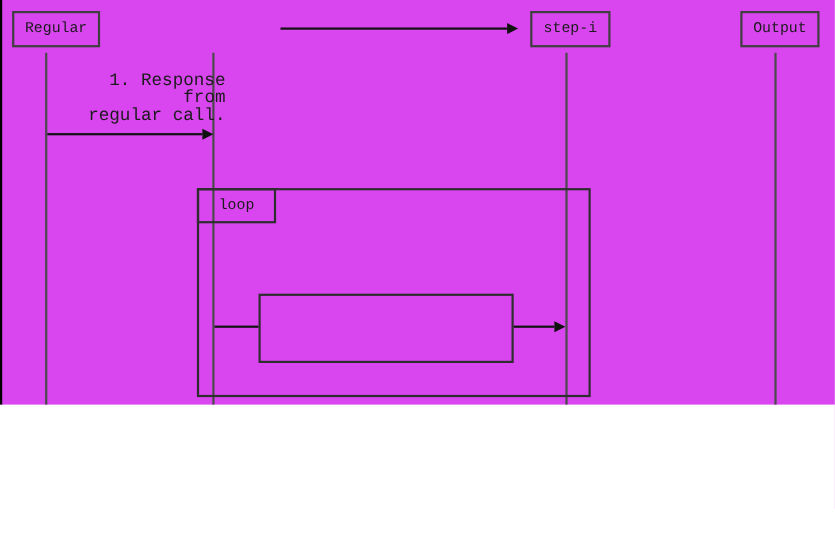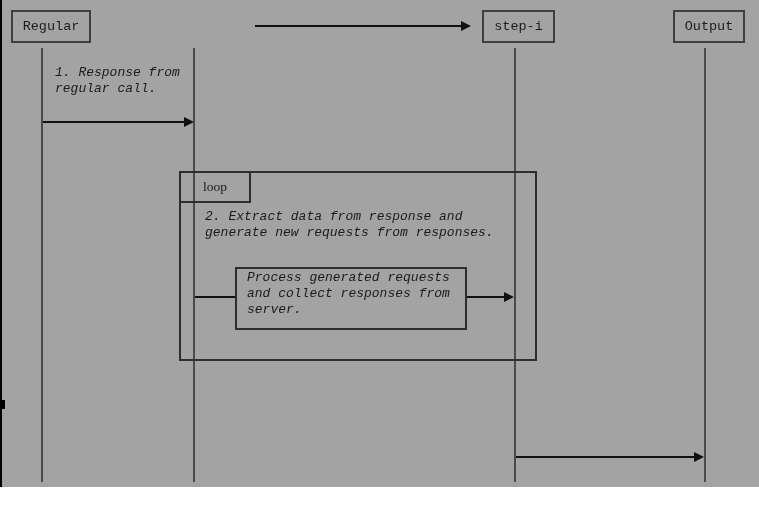--- a/index.html
+++ b/index.html
@@ -1,23 +1,24 @@
 <!DOCTYPE html>
 <html><head>
 <meta charset="utf-8">
 <style>
   html, body { margin: 0; padding: 0; background: #ffffff; }
   .stage {
     position: relative;
     width: 759px;
-    height: 487px;
-    background: #a3a3a3;
+    height: 368px;
+    background: #d946ef;
     overflow: hidden;
     font-family: "Liberation Mono", "DejaVu Sans Mono", monospace;
     color: #1b1b1b;
+    text-align: right;
   }
   .pbox {
     position: absolute;
     top: 10px;
     height: 33px;
     box-sizing: border-box;
     border: 2px solid #3f3f3f;
     background: transparent;
     display: flex;
     align-items: center;
@@ -36,31 +37,29 @@
   .hline { position: absolute; height: 2px; background: #111111; }
   .ah {
     position: absolute;
     width: 0; height: 0;
     border-top: 5px solid transparent;
     border-bottom: 5px solid transparent;
     border-left: 10px solid #111111;
   }
   .msg {
     position: absolute;
-    font-size: 13px;
+    font-size: 16px;
     line-height: 16px;
     white-space: pre-line;
-    font-style: italic;
   }
   .frame {
     position: absolute;
     box-sizing: border-box;
     border: 2px solid #2e2e2e;
     background: transparent;
-    font-family: Liberation Serif, serif;
   }
   .chrome { position: absolute; background: #000000; }
 </style>
 </head>
 <body>
 
 <div class="stage">
 
   <div class="chrome" style="left:0; top:0; width:2px; height:491px;"></div>
   <div class="chrome" style="left:0; top:400px; width:5px; height:9px;"></div>
@@ -87,27 +86,22 @@
   <div class="msg" style="left:55px; top:65px; width:150px;">1. Response from
 regular call.</div>
   <div class="hline" style="left:43px; top:121px; width:141px;"></div>
   <div class="ah" style="left:184px; top:117px;"></div>
 
   <div class="frame" style="left:179px; top:171px; width:358px; height:190px;"></div>
   <div class="frame" style="left:179px; top:171px; width:72px; height:32px; display:flex; align-items:center; justify-content:center; font-size:13.5px;">
     <span>loop</span>
   </div>
 
-  <div class="msg" style="left:205px; top:209px; width:310px;">2. Extract data from response and
-generate new requests from responses.</div>
 
   <div class="frame" style="left:235px; top:267px; width:232px; height:63px;"></div>
-  <div class="msg" style="left:247px; top:270px; width:215px;">Process generated requests
-and collect responses from
-server.</div>
 
   <div class="hline" style="left:195px; top:296px; width:40px;"></div>
 
   <div class="hline" style="left:467px; top:296px; width:37px;"></div>
   <div class="ah" style="left:504px; top:292px;"></div>
 
   <div class="hline" style="left:516px; top:456px; width:178px;"></div>
   <div class="ah" style="left:694px; top:452px;"></div>
 
 </div>

